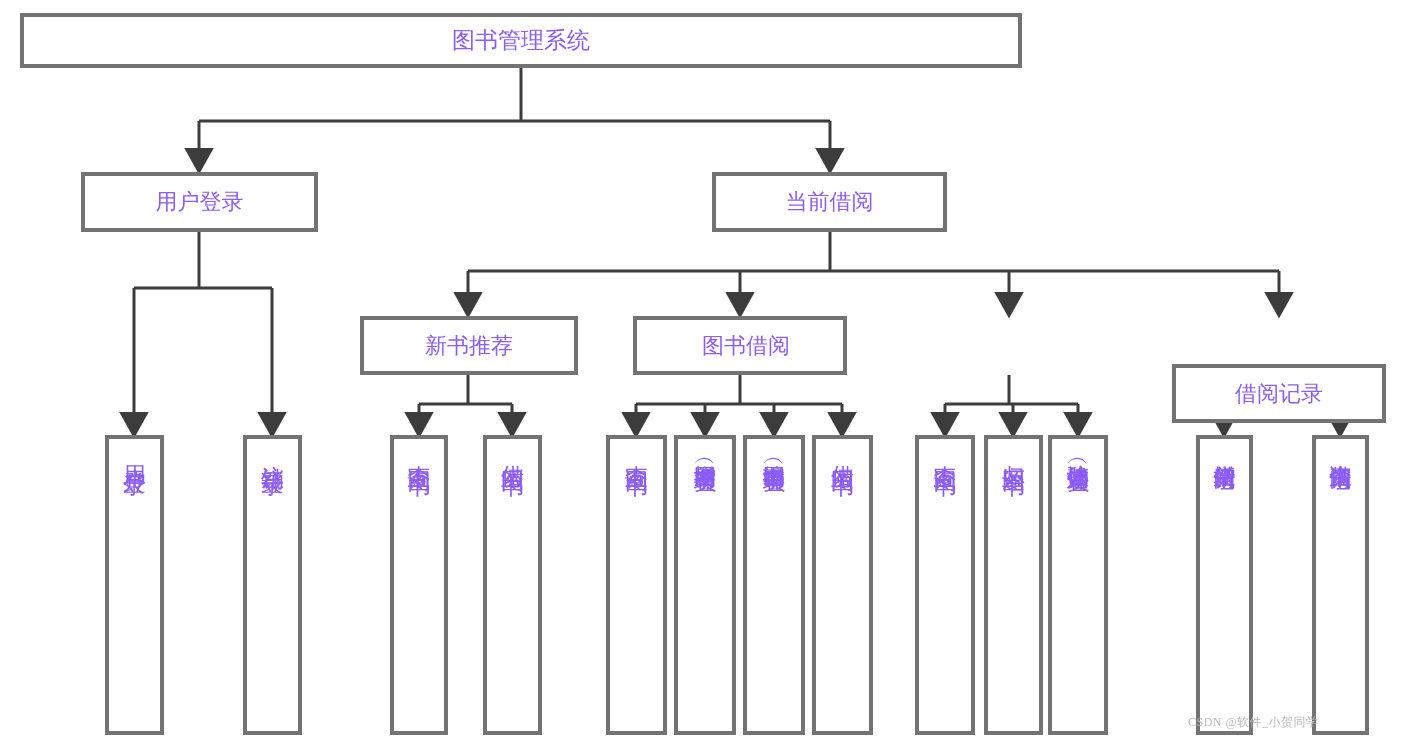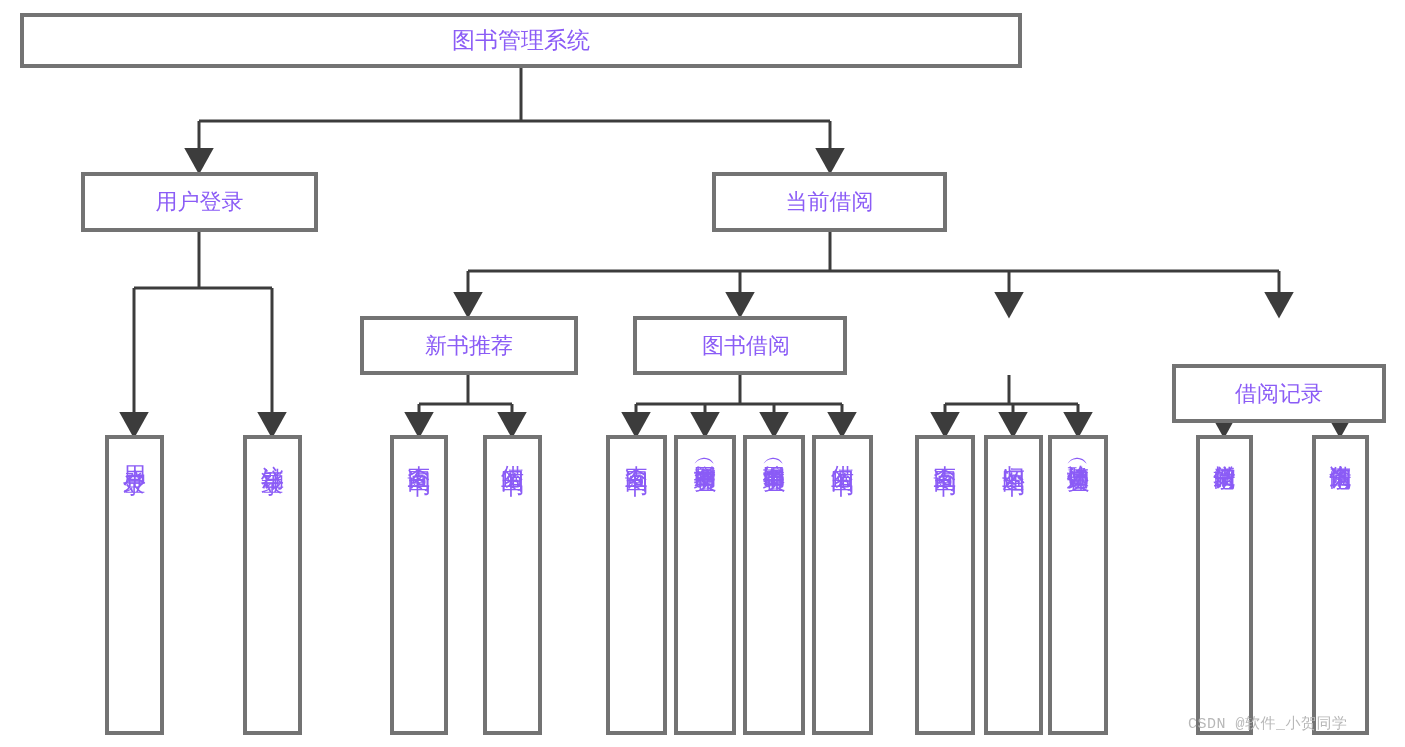--- a/index.html
+++ b/index.html
@@ -57,25 +57,25 @@
     white-space: nowrap;
   }
   .node.vertical.tall .label {
     font-size: 22px;
     letter-spacing: 1px;
   }
   #watermark {
     position: absolute;
     left: 1188px;
     top: 714px;
-    font-size: 15px;
+    font-size: 12px;
     color: #b8b8b8;
     letter-spacing: 0.5px;
     white-space: nowrap;
-    font-family: Liberation Mono, monospace;
+    font-family: Liberation Serif, serif;
   }
 </style>
 </head>
 <body>
 
 <div id="stage">
 
   <svg id="edges" viewBox="0 0 1405 747" xmlns="http://www.w3.org/2000/svg">
     <defs>
       <marker id="arw" markerWidth="11" markerHeight="11" refX="1.5" refY="5" orient="auto" markerUnits="strokeWidth">

